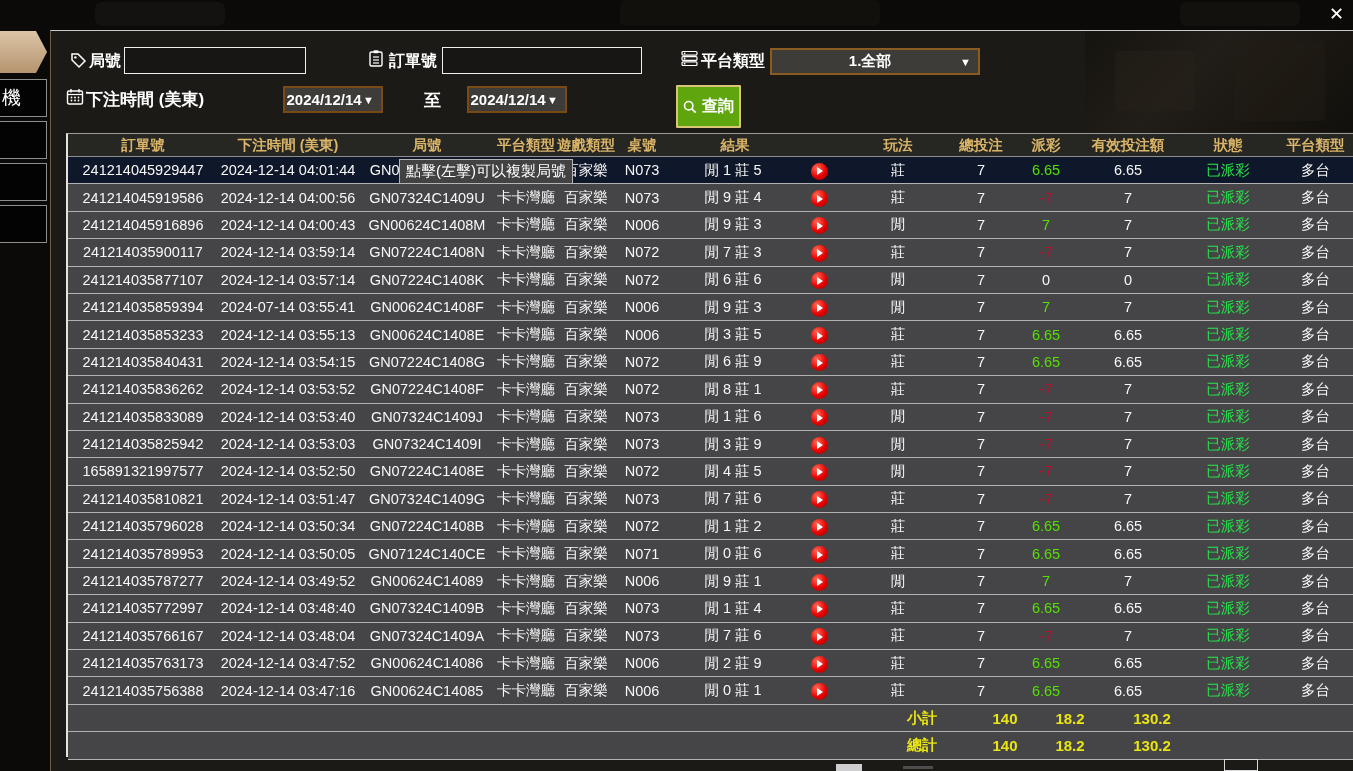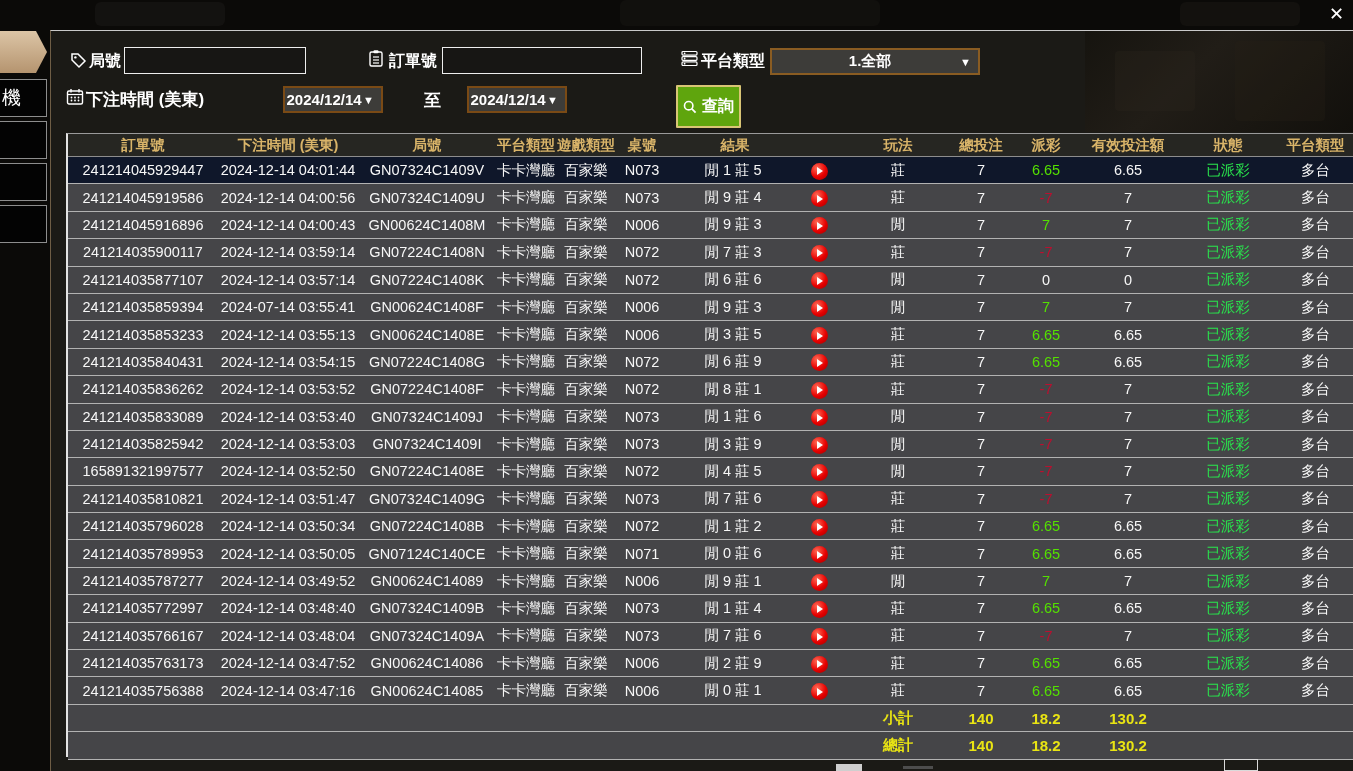--- a/index.html
+++ b/index.html
@@ -51,21 +51,21 @@
   .cell-result{display:flex;align-items:flex-end;}
   .cell-result .c-result{display:inline-block;width:130px;text-align:center;}
   .play-btn{width:17px;height:17px;border-radius:50%;margin-left:13px;position:relative;cursor:pointer;
             background:radial-gradient(circle at 35% 30%,#ff6a55 0%,#e60000 55%,#9c0000 100%);}
   .play-btn .tri{position:absolute;left:6px;top:4.5px;width:0;height:0;
                  border-left:6px solid #fff;border-top:4px solid transparent;border-bottom:4px solid transparent;}
   .pos{color:#54e000;}
   .neg{color:#bb0f2f;}
   .zero{color:#f7f7f7;}
   .c-status{color:#29e34c;}
-  .totals{height:27.4px;background:#454548;border-bottom:1px solid #b2b2b2;}
+  .totals{height:27.4px;background:#454548;border-bottom:1px solid #b2b2b2;padding-left:24px;}
   .totals .td{color:#e9e413;font-weight:bold;font-size:15px;}
   
   .tooltip{position:absolute;left:399px;top:159px;height:25px;background:#424242;border:1px solid #b5b5b5;
            box-sizing:border-box;color:#fff;font-size:15px;display:flex;align-items:center;
            padding:0 6px;white-space:nowrap;z-index:6;}
   
   .pg-a{position:absolute;left:836px;top:764px;width:26px;height:7px;background:#cfcfcf;}
   .pg-b{position:absolute;left:903px;top:766px;width:30px;height:3px;background:#4d4d4d;}
   .pg-c{position:absolute;left:1224px;top:759px;width:34px;height:12px;border:1px solid #dadada;background:#1b1a16;box-sizing:border-box;}
   svg{display:block;}
@@ -609,18 +609,19 @@
         <div class="td"></div>
       <div class="td">總計</div>
       <div class="td">140</div>
       <div class="td">18.2</div>
       <div class="td">130.2</div>
       <div class="td"></div>
         <div class="td"></div>
     </div>
   </div>
 
+  <div class="tooltip">點擊(左擊)可以複製局號</div>
 
   <div class="pg-a"></div>
   <div class="pg-b"></div>
   <div class="pg-c"></div>
 
 </div>
 
 </body></html>

